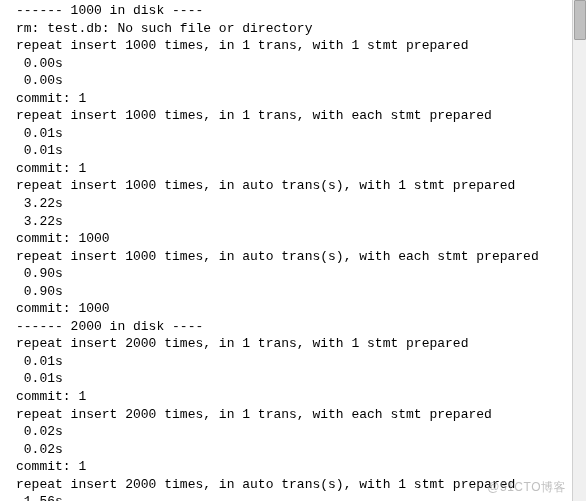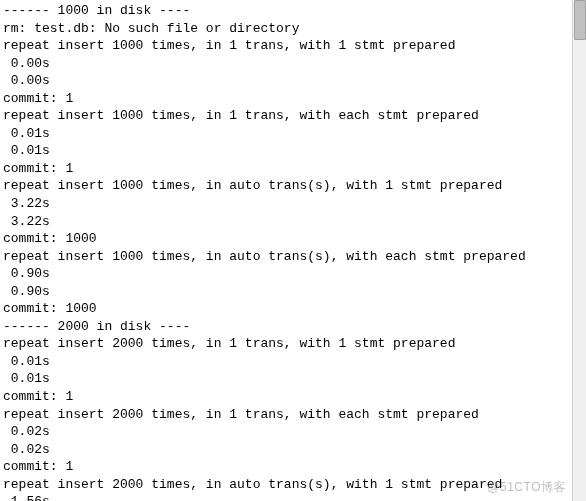--- a/index.html
+++ b/index.html
@@ -12,21 +12,21 @@
       font-size: 13px;
       line-height: 1.35;
       background: #ffffff;
       color: #000000;
       position: relative;
       width: 586px;
       height: 501px;
       overflow: hidden;
     }
     .terminal-content {
-      padding: 2px 3px;
+      padding: 2px 16px;
       white-space: pre;
       overflow-y: auto;
       height: 100%;
     }
     .scrollbar-track {
       position: absolute;
       top: 0;
       right: 0;
       width: 14px;
       height: 100%;

